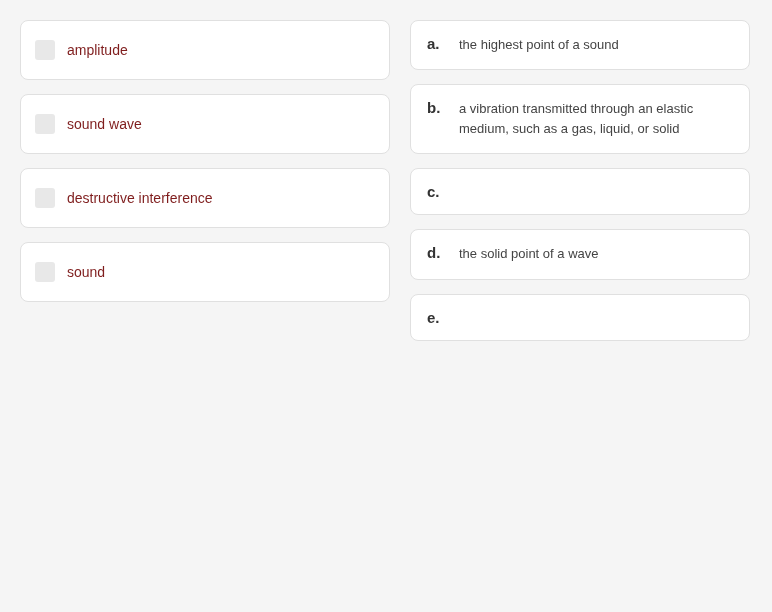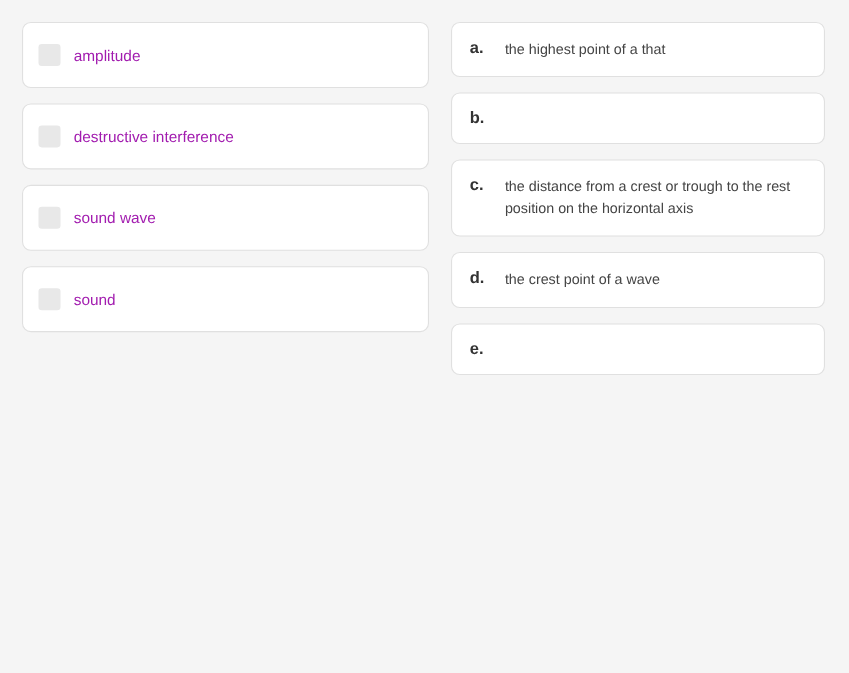--- a/index.html
+++ b/index.html
@@ -38,21 +38,21 @@
     }
     .drag-handle {
       width: 20px;
       height: 20px;
       background: #e8e8e8;
       border-radius: 3px;
       flex-shrink: 0;
     }
     .term-label {
       font-size: 14px;
-      color: #a21caf;
+      color: #7f1d1d;
     }
     .definition-card {
       background: #ffffff;
       border: 1px solid #e0e0e0;
       border-radius: 8px;
       padding: 14px 16px;
       display: flex;
       gap: 14px;
       align-items: flex-start;
     }
@@ -75,47 +75,47 @@
 <div class="container">
 
   <div class="left-column">
 
   <div class="term-card">
         <div class="drag-handle"></div>
         <span class="term-label">amplitude</span>
       </div>
       <div class="term-card">
         <div class="drag-handle"></div>
-        <span class="term-label">destructive interference</span>
+        <span class="term-label">sound wave</span>
       </div>
       <div class="term-card">
         <div class="drag-handle"></div>
-        <span class="term-label">sound wave</span>
+        <span class="term-label">destructive interference</span>
       </div>
       <div class="term-card">
         <div class="drag-handle"></div>
         <span class="term-label">sound</span>
       </div>
     </div>
 
   <div class="right-column">
 
   <div class="definition-card">
         <span class="def-letter">a.</span>
-        <span class="def-text">the highest point of a that</span>
+        <span class="def-text">the highest point of a sound</span>
       </div>
       <div class="definition-card">
         <span class="def-letter">b.</span>
+        <span class="def-text">a vibration transmitted through an elastic medium, such as a gas, liquid, or solid</span>
       </div>
       <div class="definition-card">
         <span class="def-letter">c.</span>
-        <span class="def-text">the distance from a crest or trough to the rest position on the horizontal axis</span>
       </div>
       <div class="definition-card">
         <span class="def-letter">d.</span>
-        <span class="def-text">the crest point of a wave</span>
+        <span class="def-text">the solid point of a wave</span>
       </div>
       <div class="definition-card">
         <span class="def-letter">e.</span>
       </div>
     </div>
 
 </div>
 
 </body></html>

